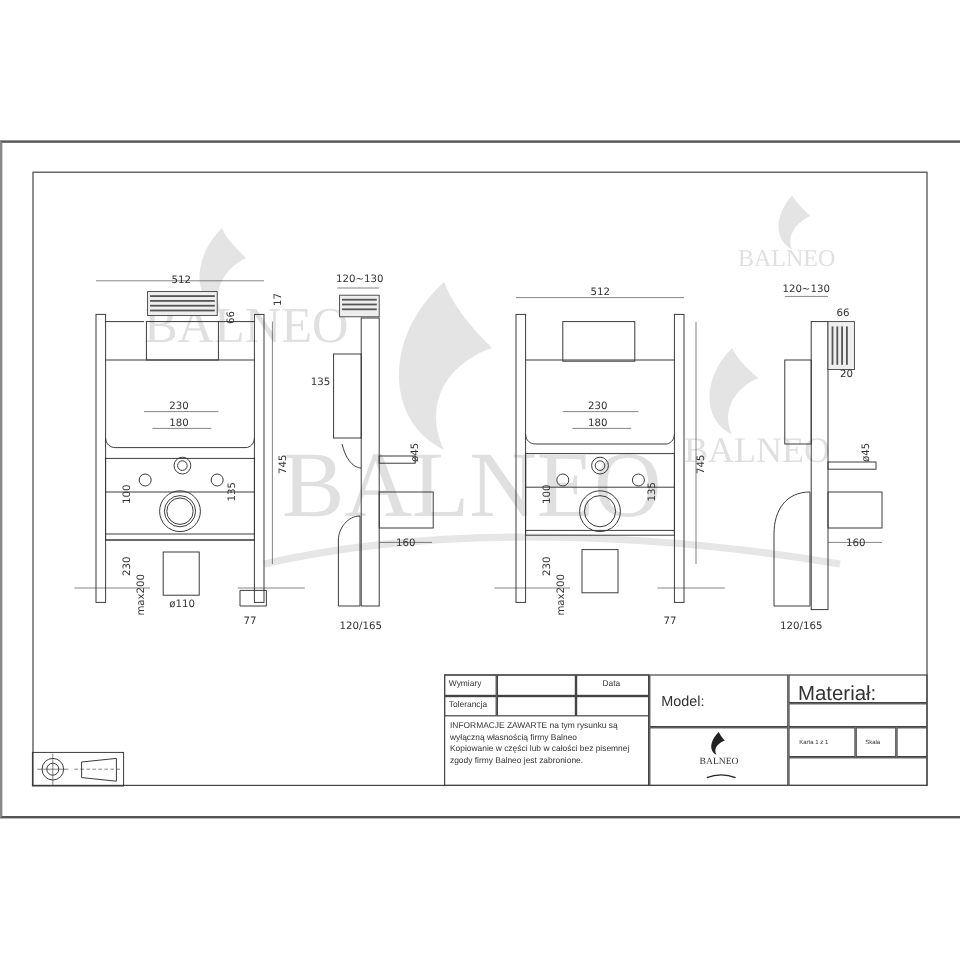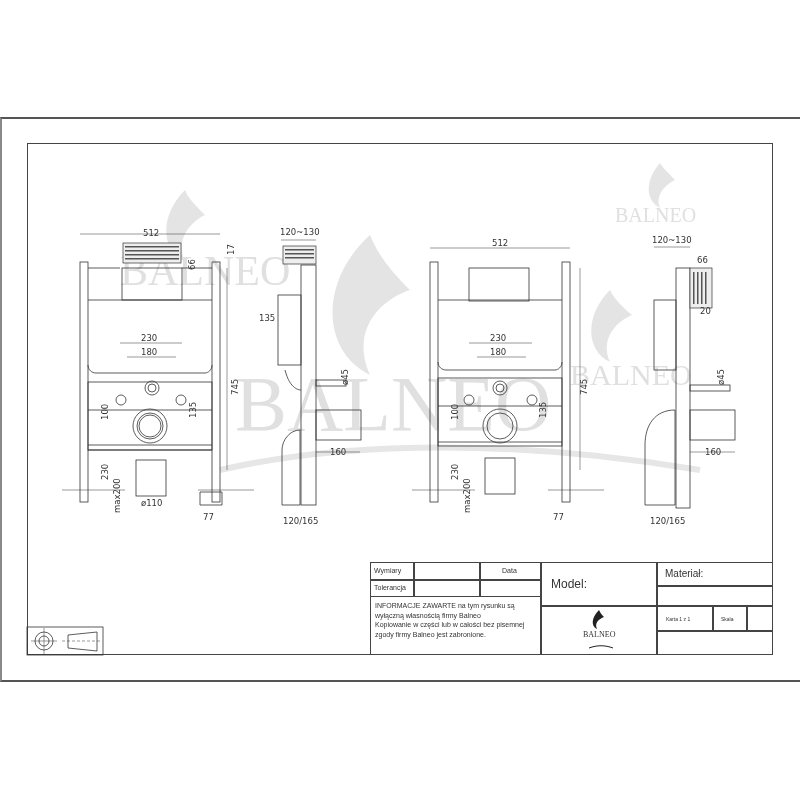--- a/index.html
+++ b/index.html
@@ -190,21 +190,21 @@
   <div class="tb-cell" style="left:657px;top:586px;width:116px;height:20px;"></div>
   <div class="tb-cell" style="left:657px;top:606px;width:56px;height:25px;"></div>
   <div class="tb-cell" style="left:713px;top:606px;width:34px;height:25px;"></div>
   <div class="tb-cell" style="left:747px;top:606px;width:26px;height:25px;"></div>
   <div class="tb-cell" style="left:657px;top:631px;width:116px;height:24px;"></div>
 
   <div class="tb" style="left:374px;top:567px;">Wymiary</div>
   <div class="tb" style="left:502px;top:567px;">Data</div>
   <div class="tb" style="left:374px;top:584px;">Tolerancja</div>
   <div class="tb" style="left:551px;top:577px;font-size:12px;">Model:</div>
-  <div class="tb" style="left:665px;top:568px;font-size:10px;">Materiał:</div>
+  <div class="tb" style="left:665px;top:568px;font-size:17px;">Materiał:</div>
   <div class="tb" style="left:375px;top:601px;line-height:9.5px;">
     <div>INFORMACJE ZAWARTE na tym rysunku są</div>
     <div>wyłączną własnością firmy Balneo</div>
     <div>Kopiowanie w części lub w całości bez pisemnej</div>
     <div>zgody firmy Balneo jest zabronione.</div>
   </div>
   <svg style="position:absolute;left:585px;top:608px;" width="30" height="44">
     <path d="M14 2 C6 10,6 18,12 21 C9 15,14 11,19 9 C16 6,15 4,14 2Z" fill="#222"></path>
     <path d="M4 40 C12 37,20 37,28 40" stroke="#222" stroke-width="1" fill="none"></path>
   </svg>

